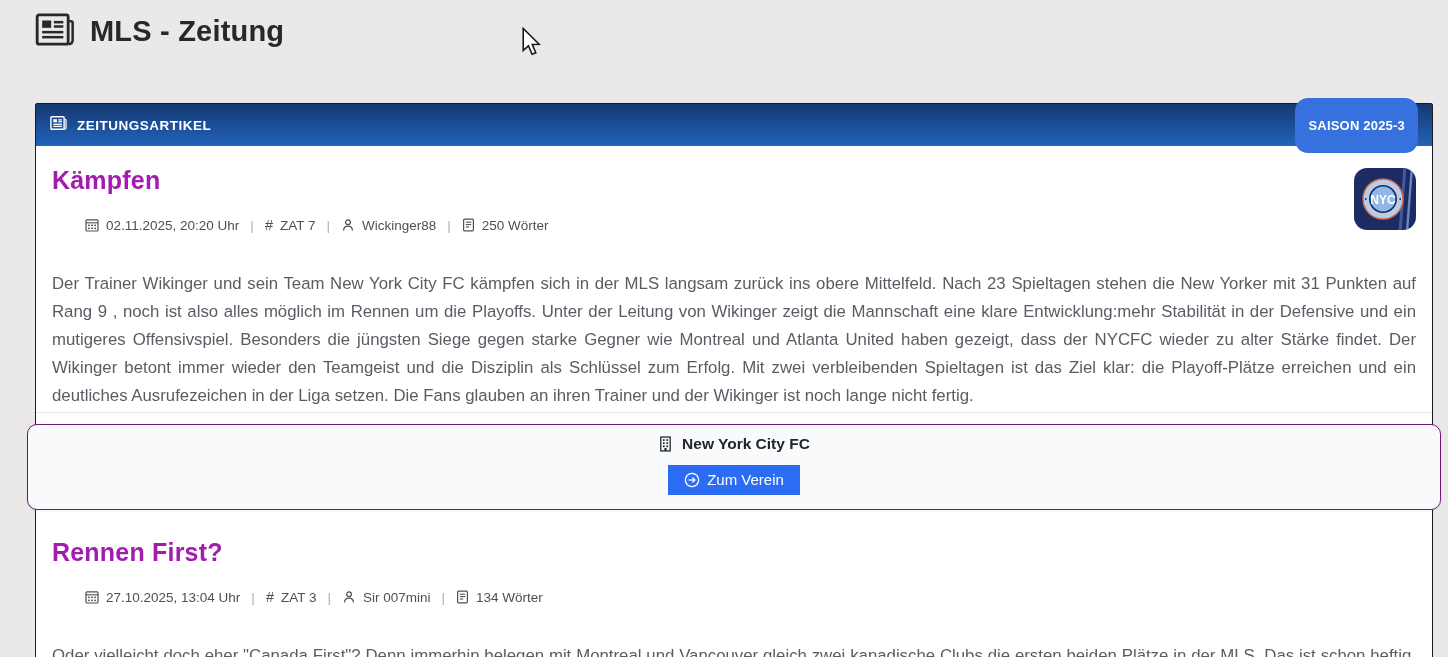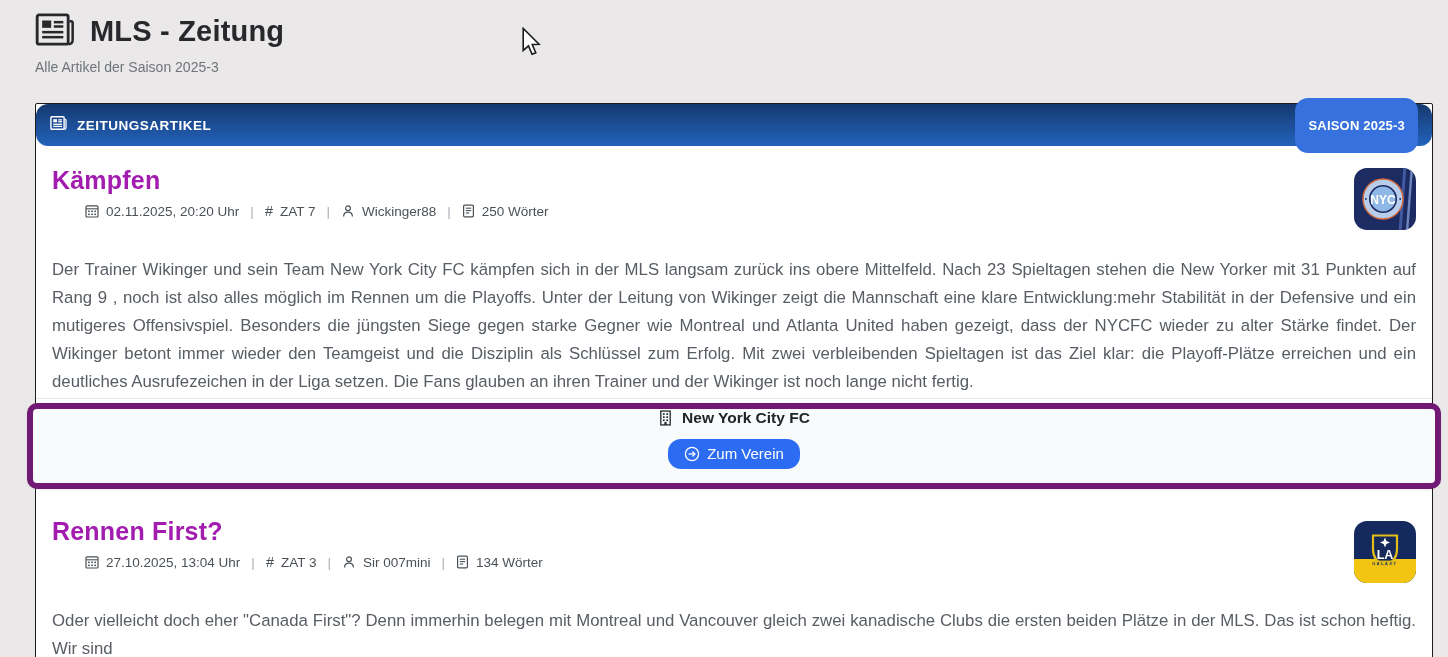--- a/index.html
+++ b/index.html
@@ -21,56 +21,55 @@
   .cursor { position:absolute; left:521px; top:27px; z-index:50; }
 
   
   .panel {
     position:absolute; left:35px; top:103px; width:1398px; height:960px;
     background:#ffffff; border:1px solid #1c1c1c; border-radius:2px;
   }
   .panel-head {
     height:42px; display:flex; align-items:center; padding:0 14px;
     background:linear-gradient(180deg,#15396f 0%,#1d509a 55%,#2263ba 100%);
-    border-radius:12px;
   }
   .panel-title { color:#ffffff; font-size:13.5px; font-weight:700; letter-spacing:.5px; margin-left:10px; }
   .badge {
     margin-left:auto; background:#3671dd; color:#ffffff; font-size:13px; font-weight:700;
     padding:20px 13px; border-radius:13px; letter-spacing:.2px;
   }
 
   
   .article { position:relative; padding:20px 16px 0; }
   .article.second { padding-top:28px; }
   .a-title { font-size:25px; font-weight:700; color:#a21caf; letter-spacing:.2px; }
-  .meta { display:flex; align-items:center; gap:11px; margin-top:8px; color:#4b5157; font-size:13.5px;padding-left:33px; }
+  .meta { display:flex; align-items:center; gap:11px; margin-top:22px; color:#4b5157; font-size:13.5px;padding-left:33px; }
   .mi { display:inline-flex; align-items:center; gap:7px; }
   .mi svg { flex:none; }
   .sep { color:#a8aeb4; }
   .hash { font-size:14.5px; color:#4b5157; font-weight:400; }
   .a-body {
     margin-top:37px; font-size:16.8px; line-height:28px; color:#585d64;
     text-align:justify;
   }
   .logo { position:absolute; right:16px; top:22px; width:62px; height:62px; display:block; cursor:pointer; }
   .article.second .logo { top:32px; }
 
   
   .divider { border-top:1px solid #e4e6e9; margin:2px -16px 0; }
   .club-strip {
-    margin:4px -25px 0; background:#f8fafc; border:6px solid #701a75; border-radius:10px;
+    margin:11px -25px 0; background:#f8fafc; border:1px solid #701a75; border-radius:10px;
     box-shadow:0 1px 3px rgba(0,0,0,.06);
-    padding:0 10px 14px; text-align:center; position:relative; z-index:5;
+    padding:10px 10px 14px; text-align:center; position:relative; z-index:5;
   }
   .club-row { display:flex; align-items:center; justify-content:center; gap:9px; }
   .club-name { font-size:15.5px; font-weight:700; color:#212529; }
   .club-btn {
     margin-top:12px; display:inline-flex; align-items:center; gap:7px;
-    background:#2c6cf2; color:#ffffff; border:none; border-radius:13px;
+    background:#2c6cf2; color:#ffffff; border:none; border-radius:0;
     padding:6px 16px 7px; font-size:15px; font-family:"Liberation Sans",sans-serif; cursor:pointer;
   }
 </style>
 </head>
 <body>
 
 <div class="page-head">
   <div class="page-head-row">
     <span>
       <svg width="40" height="37" viewBox="0 0 24 22">
@@ -78,21 +77,20 @@
         <path d="M20.6 6 h1.1 a0.9 0.9 0 0 1 0.9 0.9 v10.6 a2.3 2.3 0 0 1 -2.3 2.3" fill="none" stroke="#26282b" stroke-width="1.5"></path>
         <rect x="4.3" y="5.6" width="5.4" height="4.4" fill="#26282b"></rect>
         <line x1="11.3" y1="6.6" x2="17" y2="6.6" stroke="#26282b" stroke-width="1.5"></line>
         <line x1="11.3" y1="9.2" x2="17" y2="9.2" stroke="#26282b" stroke-width="1.5"></line>
         <line x1="4.3" y1="12.6" x2="17" y2="12.6" stroke="#26282b" stroke-width="1.5"></line>
         <line x1="4.3" y1="15.6" x2="17" y2="15.6" stroke="#26282b" stroke-width="1.5"></line>
       </svg>
     </span>
     <span class="page-title">MLS - Zeitung</span>
   </div>
-  <div class="page-subtitle">Alle Artikel der Saison 2025-3</div>
 </div>
 
 <div class="cursor">
   <svg width="21" height="30" viewBox="0 0 14 21">
     <path d="M1.2 1 v15.4 l3.7 -3.2 2.5 5.9 2.6 -1.1 -2.5 -5.8 4.8 -0.1 Z" fill="#ffffff" stroke="#1a1a1a" stroke-width="1.1"></path>
   </svg>
 </div>
 
 <div class="panel">
 
@@ -238,35 +236,17 @@
         <svg width="13" height="14" viewBox="0 0 13 14">
           <rect x="1.6" y="1.2" width="9.8" height="11.6" rx="1" fill="none" stroke="#4b5157" stroke-width="1.2"></rect>
           <line x1="3.8" y1="4.2" x2="9.2" y2="4.2" stroke="#4b5157" stroke-width="1.1"></line>
           <line x1="3.8" y1="6.6" x2="9.2" y2="6.6" stroke="#4b5157" stroke-width="1.1"></line>
           <line x1="3.8" y1="9" x2="7.2" y2="9" stroke="#4b5157" stroke-width="1.1"></line>
         </svg>
         <span>134 Wörter</span>
       </span>
     </div>
 
-    <span class="logo">
-      <svg width="62" height="62" viewBox="0 0 62 62">
-        <defs>
-            <clipPath id="laClip">
-              <rect width="62" height="62" rx="13"></rect>
-            </clipPath>
-          </defs>
-        <g clip-path="url(#laClip)">
-          <rect width="62" height="62" fill="#142a5e"></rect>
-          <rect x="0" y="38" width="62" height="24" fill="#f1c511"></rect>
-          <path d="M19 14.5 h24 v14 c0 10.5 -7.5 14.5 -12 16.5 c-4.5 -2 -12 -6 -12 -16.5 Z" fill="#16295b" stroke="#e3bd1a" stroke-width="2.2"></path>
-          <path d="M31 16.5 l1.4 3.6 3.6 1.4 -3.6 1.4 -1.4 3.6 -1.4 -3.6 -3.6 -1.4 3.6 -1.4 Z" fill="#ffffff"></path>
-          <text x="31" y="37.5" font-size="12.5" font-weight="bold" fill="#ffffff" text-anchor="middle" font-family="Liberation Sans, sans-serif">LA</text>
-          <rect x="20.5" y="39.6" width="21" height="5" fill="#e3bd1a"></rect>
-          <text x="31" y="43.6" font-size="3.8" font-weight="bold" fill="#142a5e" text-anchor="middle" letter-spacing="1.6" font-family="Liberation Sans, sans-serif">GALAXY</text>
-        </g>
-      </svg>
-    </span>
 
     <p class="a-body">Oder vielleicht doch eher "Canada First"? Denn immerhin belegen mit Montreal und Vancouver gleich zwei kanadische Clubs die ersten beiden Plätze in der MLS. Das ist schon heftig. Wir sind</p>
   </div>
 
 </div>
 
 </body></html>

